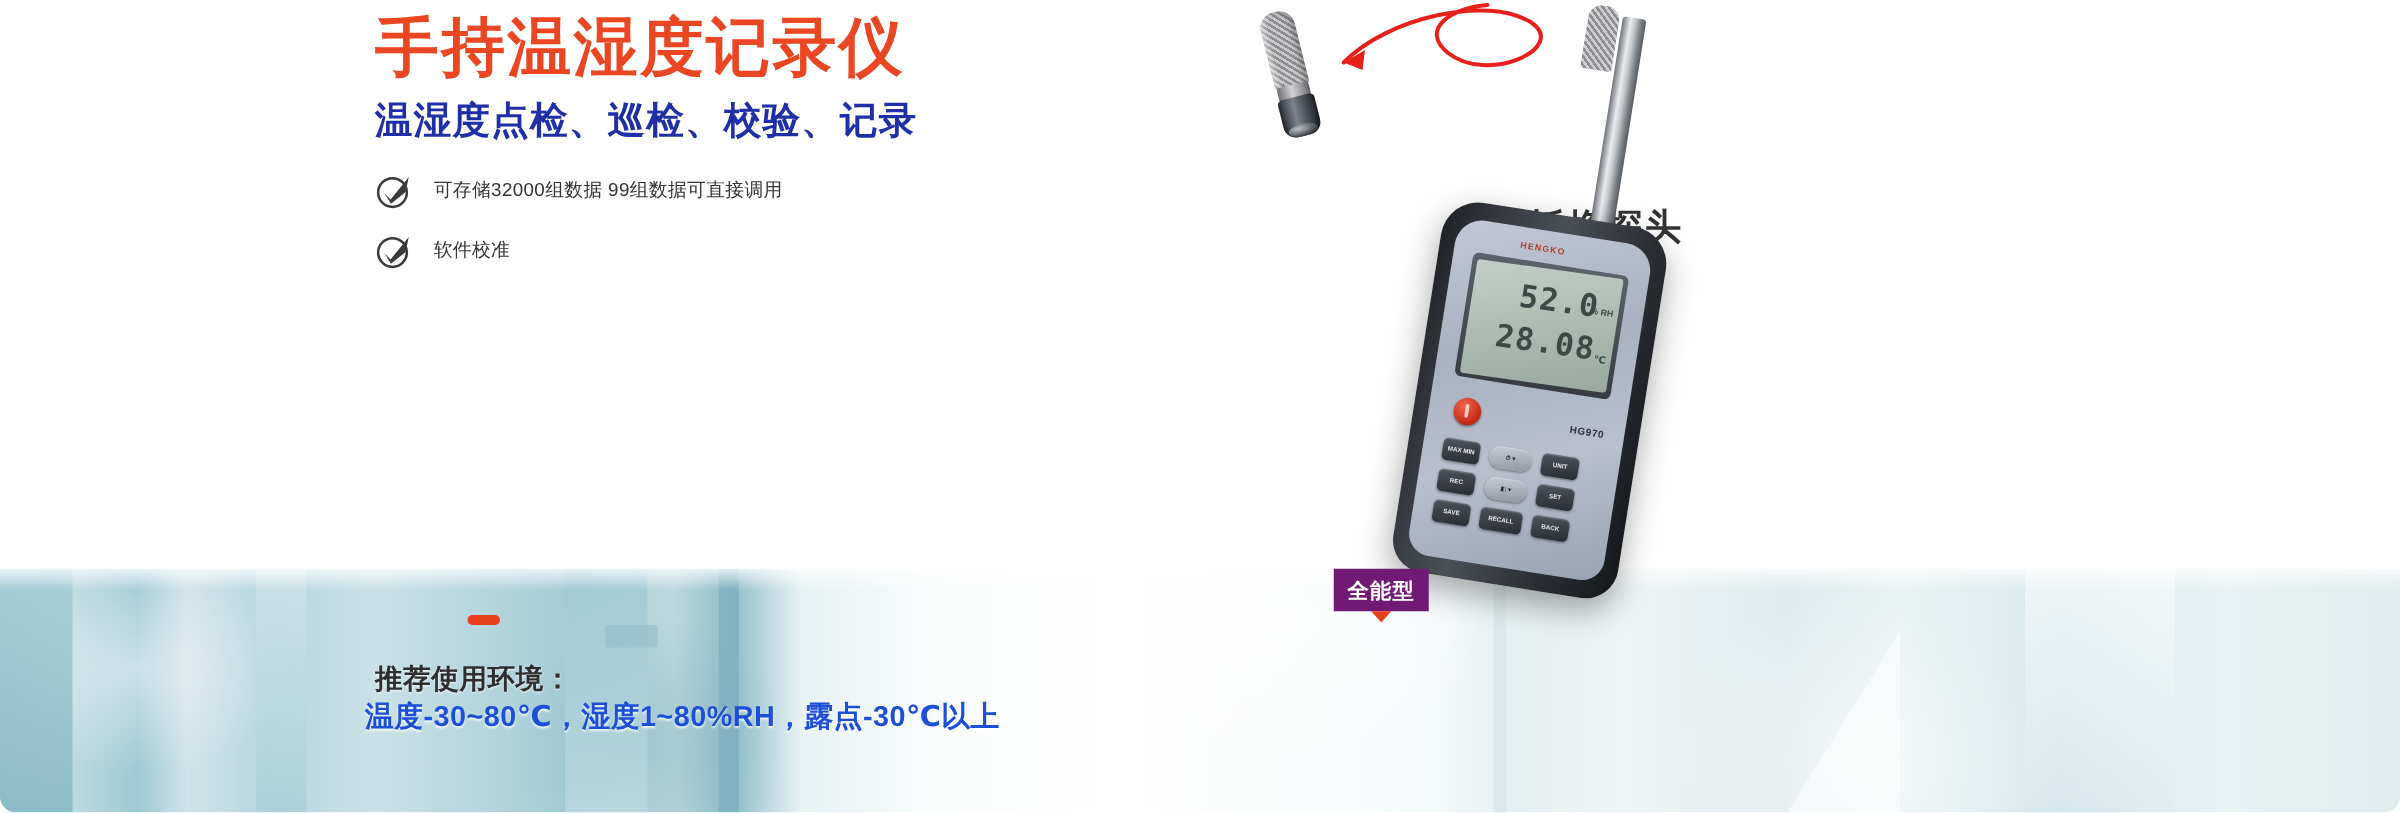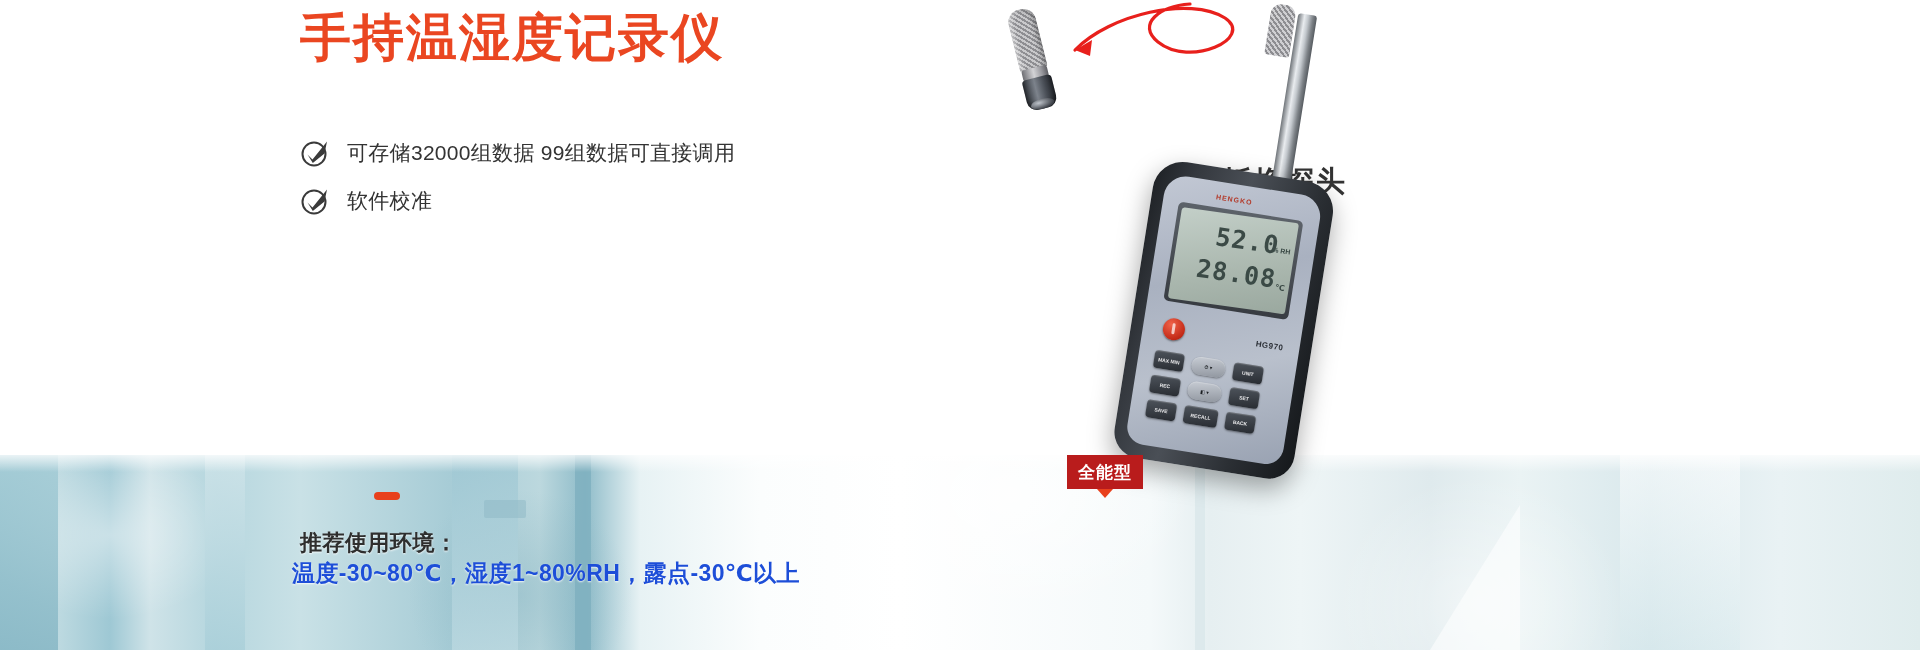--- a/index.html
+++ b/index.html
@@ -4,20 +4,21 @@
 <style>
   html,body{margin:0;padding:0;}
   body{
     width:1920px;height:650px;overflow:hidden;
     font-family:"Liberation Sans","DejaVu Sans",sans-serif;
     background:#ffffff;
   }
   #banner{
     position:relative;width:1920px;height:650px;overflow:hidden;
     background:#ffffff;
+    border-radius:13px;
   }
 
   
   .photo-band{
     position:absolute;left:0;top:455px;width:1920px;height:195px;
     background:
       linear-gradient(90deg,
         #a9cfd8 0px, #bcd9e0 60px, #9ec8d4 110px, #cfe3e8 150px,
         #b5d6de 215px, #c9e1e6 300px, #a7ccd6 450px, #bcd8de 540px,
         #8fbcc9 585px, #e7f2f4 640px, #fbfdfd 760px, #ffffff 900px,
@@ -56,21 +57,21 @@
   }
   .features{position:absolute;left:300px;top:130px;width:740px;}
   .feature{
     display:flex;align-items:center;height:45px;margin-bottom:3px;
   }
   .check-icon{
     width:31px;height:31px;flex:0 0 31px;position:relative;margin-right:16px;
   }
   .check-icon svg{display:block;}
   .feature-text{
-    font-size:21px;color:#333333;font-weight:500;white-space:nowrap;
+    font-size:15px;color:#333333;font-weight:500;white-space:nowrap;
     letter-spacing:.3px;
   }
 
   
   .red-dash{
     position:absolute;left:374px;top:492px;width:26px;height:8px;
     background:#e8401c;border-radius:4px;
   }
   .env-title{
     position:absolute;left:300px;top:528px;
@@ -202,21 +203,21 @@
   .k2{left:40px;top:0;width:34px;height:18px;background:linear-gradient(170deg,#c9ced6,#8f959e);color:#1b1e22;border-radius:9px;}
   .k3{left:82px;top:0;width:30px;height:18px;}
   .k4{left:2px;top:25px;width:30px;height:18px;}
   .k5{left:40px;top:25px;width:34px;height:18px;background:linear-gradient(170deg,#c9ced6,#8f959e);color:#1b1e22;border-radius:9px;}
   .k6{left:82px;top:25px;width:30px;height:18px;}
   .k7{left:2px;top:50px;width:30px;height:18px;}
   .k8{left:40px;top:50px;width:34px;height:18px;}
   .k9{left:82px;top:50px;width:30px;height:18px;}
   .badge{
     position:absolute;left:1067px;top:455px;width:76px;height:34px;
-    background:#b91c1c;color:#ffffff;font-size:17px;font-weight:bold;
+    background:#701a75;color:#ffffff;font-size:17px;font-weight:bold;
     display:flex;align-items:center;justify-content:center;letter-spacing:1px;
   }
   .badge:after{
     content:"";position:absolute;left:50%;bottom:-9px;margin-left:-8px;
     border-left:8px solid transparent;border-right:8px solid transparent;
     border-top:9px solid #e8401c;
   }
 </style>
 </head>
 <body>
@@ -228,20 +229,21 @@
   <div class="band-shape band-b"></div>
   <div class="band-shape band-c"></div>
   <div class="band-shape band-d"></div>
   <div class="band-shape band-e"></div>
   <div class="band-shape band-f"></div>
   <div class="band-shape band-g"></div>
   <div class="band-shape band-h"></div>
   <div class="band-fade"></div>
 
   <div class="title">手持温湿度记录仪</div>
+  <div class="subtitle">温湿度点检、巡检、校验、记录</div>
 
   <div class="features">
     <div class="feature">
       <span class="check-icon">
         <svg width="31" height="31" viewBox="0 0 31 31">
           <circle cx="14" cy="17" r="11.5" fill="none" stroke="#3a3a3a" stroke-width="2"></circle>
           <path d="M7.5 17.5 L12.5 22.5 L27 4.5 L24.5 16.5 L12.8 26 Z" fill="#3a3a3a"></path>
         </svg>
       </span>
       <span class="feature-text">可存储32000组数据  99组数据可直接调用</span>

